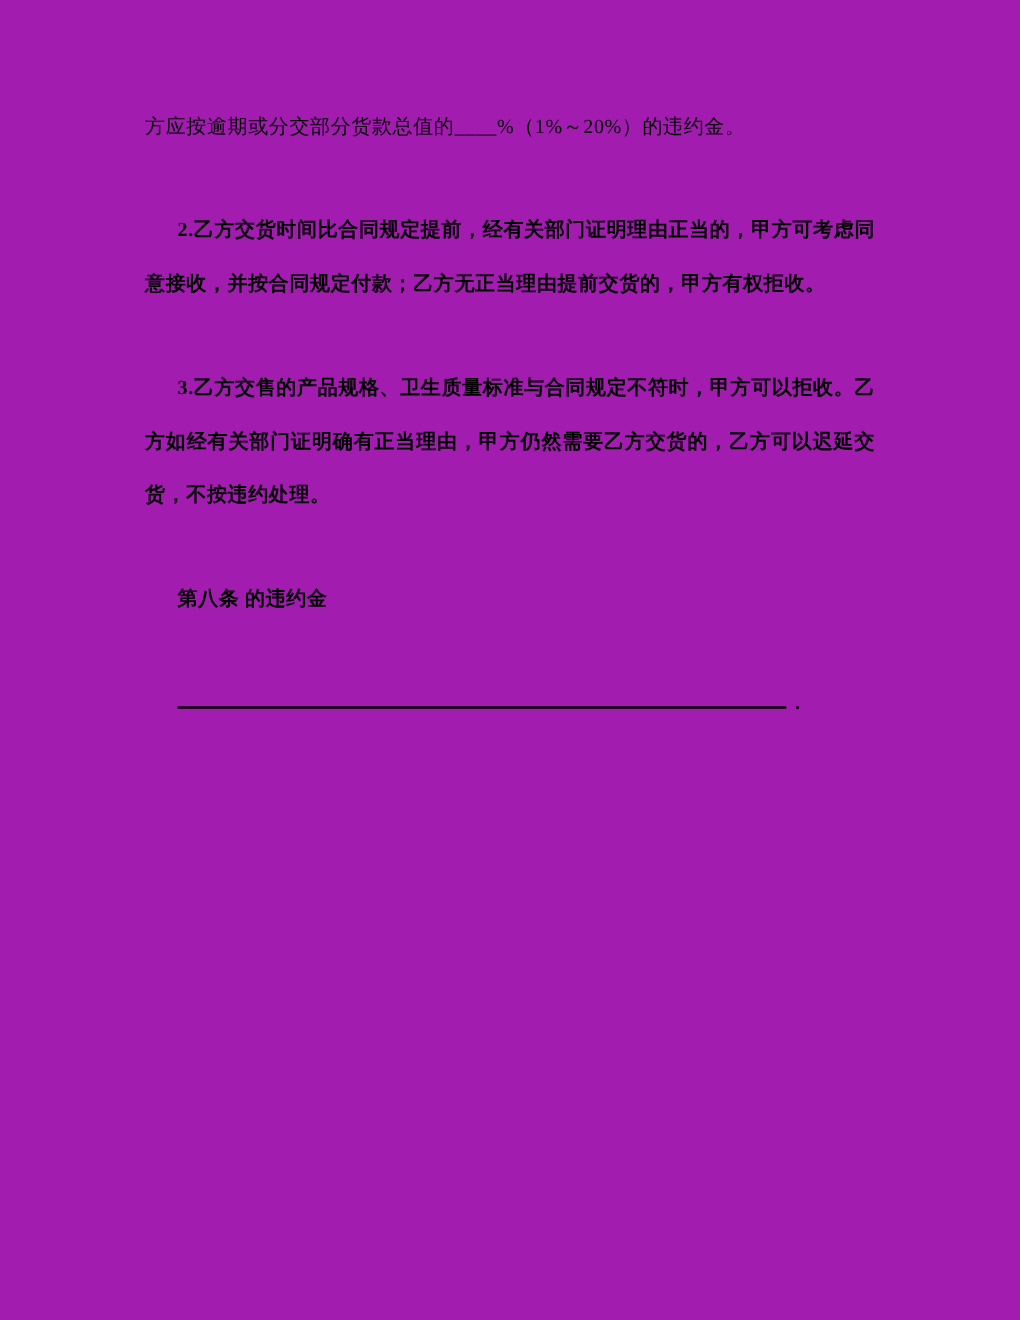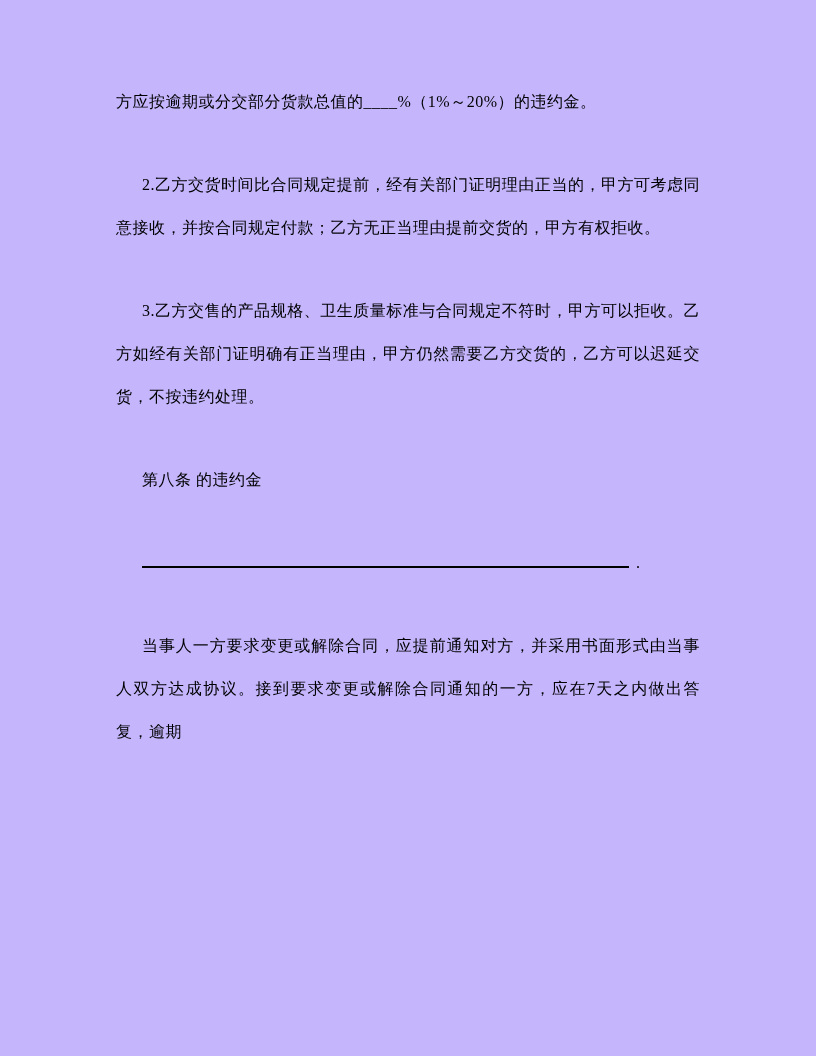--- a/index.html
+++ b/index.html
@@ -11,34 +11,35 @@
     width: 816px;
     height: 1056px;
     overflow: hidden;
     font-family: "Liberation Serif", "DejaVu Serif", serif;
   }
   .page {
     box-sizing: border-box;
     width: 816px;
     height: 1056px;
     padding: 80px 116px 40px 116px;
-    background: #c4b5fd;
+    background: #a21caf;
     color: #000000;
   }
   .para {
     margin: 0 0 40px 0;
     font-size: 16px;
     line-height: 43px;
     text-align: justify;
     letter-spacing: 0.5px;
     color: #000000;
     word-break: break-all;
   }
   .para.indent {
     text-indent: 26px;
+    font-weight: bold;
   }
   .para.heading {
     text-align: left;
   }
   .blank-underline {
     display: inline-block;
     width: 487px;
     height: 1px;
     border-bottom: 2px solid #000000;
     vertical-align: baseline;
@@ -57,15 +58,14 @@
   <p class="para indent">2.乙方交货时间比合同规定提前，经有关部门证明理由正当的，甲方可考虑同意接收，并按合同规定付款；乙方无正当理由提前交货的，甲方有权拒收。</p>
 
   <p class="para indent">3.乙方交售的产品规格、卫生质量标准与合同规定不符时，甲方可以拒收。乙方如经有关部门证明确有正当理由，甲方仍然需要乙方交货的，乙方可以迟延交货，不按违约处理。</p>
 
 
 
   <p class="para indent heading">第八条 的违约金</p>
 
   <p class="para indent"><span class="blank-underline"></span><span class="blank-trailing">.</span></p>
 
-  <p class="para indent">当事人一方要求变更或解除合同，应提前通知对方，并采用书面形式由当事人双方达成协议。接到要求变更或解除合同通知的一方，应在7天之内做出答复，逾期</p>
 
 </div>
 
 </body></html>

